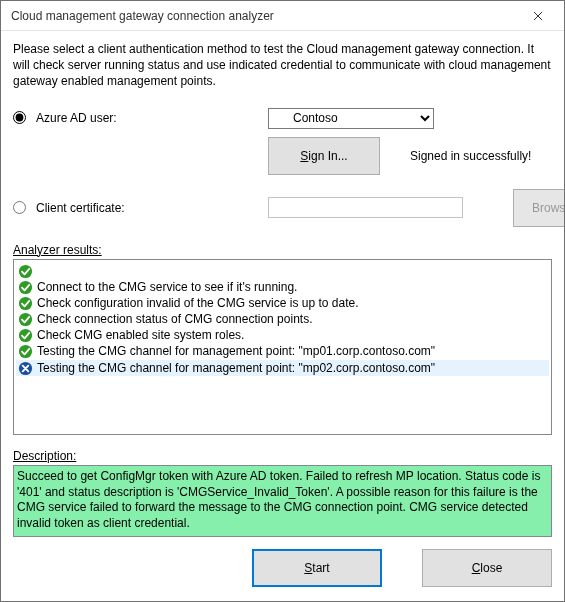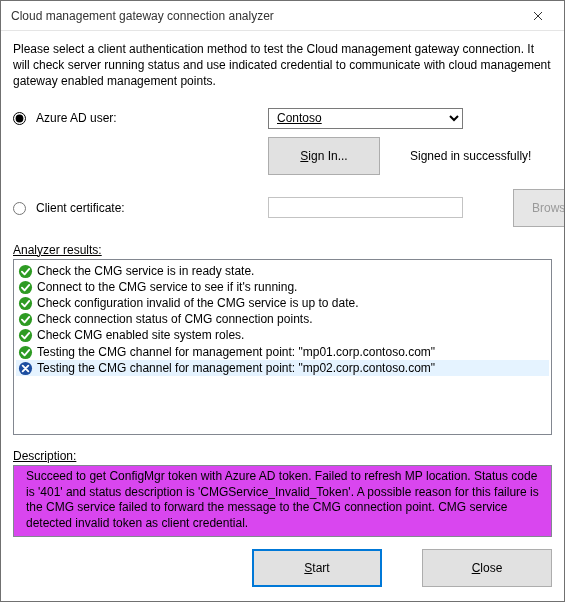--- a/index.html
+++ b/index.html
@@ -41,29 +41,28 @@
     line-height: 1.35;
     margin-bottom: 18px;
   }
   .auth-grid {
     display: grid;
     grid-template-columns: 255px 1fr;
     row-gap: 8px;
     align-items: center;
     margin-bottom: 14px;
   }
-  .radio-row { display: flex; align-items: flex-end; gap: 6px; }
+  .radio-row { display: flex; align-items: flex-start; gap: 6px; }
   input[type=radio] { margin: 0 4px 0 0; accent-color:#000;}
   .dropdown {
-    width: 195px; height: 21px;
+    width: 166px; height: 21px;
     border: 1px solid #7a7a7a;
     background: #fff;
     font: inherit;
-    padding: 0 4px;
-    text-decoration: underline;
+    padding: 0 20px;
   }
   .row2 { grid-column: 2; display: flex; align-items: center; gap: 30px; }
   .btn {
     height: 38px;
     min-width: 110px;
     border: 1px solid #adadad;
     background: #e1e1e1;
     font: inherit;
     padding: 0 10px;
     cursor: default;
@@ -99,23 +98,23 @@
     line-height: 1.35;
   }
   .result-line { display:flex; align-items:flex-start; gap:4px; padding:0 2px;}
   .result-line.selected { background:#e5f3ff; }
   .icon { width:15px; height:15px; flex:0 0 15px; margin-top:1px;}
   .quoted { font-family: inherit; }
   .desc-box {
     border: 1px solid #828790;
     height: 72px;
     overflow-y: scroll;
-    padding: 3px 12px;
+    padding: 3px 3px;
     line-height: 1.3;
-    background: #d946ef;
+    background: #86efac;
   }
   .spacer-flex{flex:1;}
   .footer {
     display: flex; justify-content: flex-end; gap: 40px;
     padding: 12px 0 14px 0;
   }
   .btn.primary { border: 2px solid #0078d7; background:#e1e1e1; min-width:130px;}
   .btn.secondary { min-width:130px;}
   .mnemonic { text-decoration: underline; }
   ::-webkit-scrollbar { width:17px; background:#f0f0f0;}
@@ -169,21 +168,20 @@
     </div>
   </div>
 
   <span class="section-label">Analyzer results:</span>
   <div class="results-box" id="results-box">
       <div class="result-line">
         <svg class="icon" viewBox="0 0 16 16">
           <circle cx="8" cy="8" r="7" fill="#2e9b23"></circle>
           <path d="M4.2 8.2 L7 11 L12 5.3" stroke="#fff" stroke-width="2" fill="none" stroke-linecap="round" stroke-linejoin="round"></path>
         </svg>
-        <span>Check the CMG service is in ready state.</span>
       </div>
       <div class="result-line">
         <svg class="icon" viewBox="0 0 16 16">
           <circle cx="8" cy="8" r="7" fill="#2e9b23"></circle>
           <path d="M4.2 8.2 L7 11 L12 5.3" stroke="#fff" stroke-width="2" fill="none" stroke-linecap="round" stroke-linejoin="round"></path>
         </svg>
         <span>Connect to the CMG service to see if it's running.</span>
       </div>
       <div class="result-line">
         <svg class="icon" viewBox="0 0 16 16">

